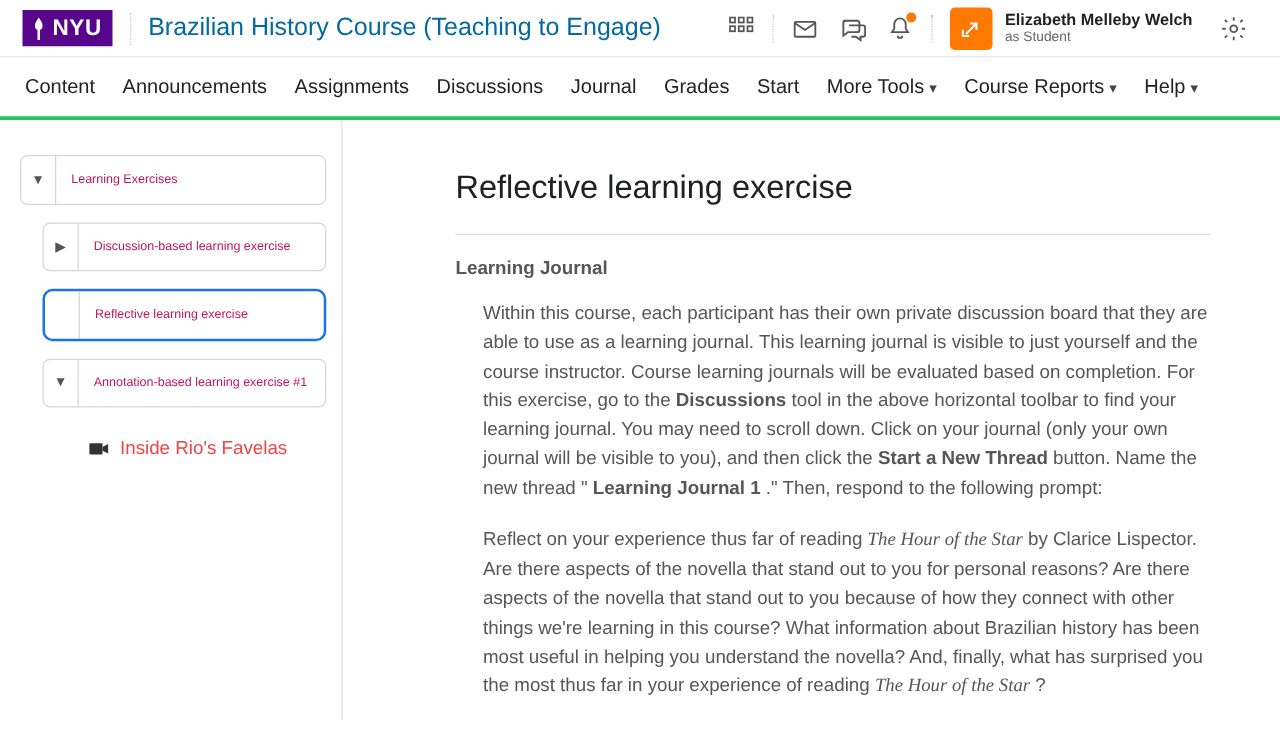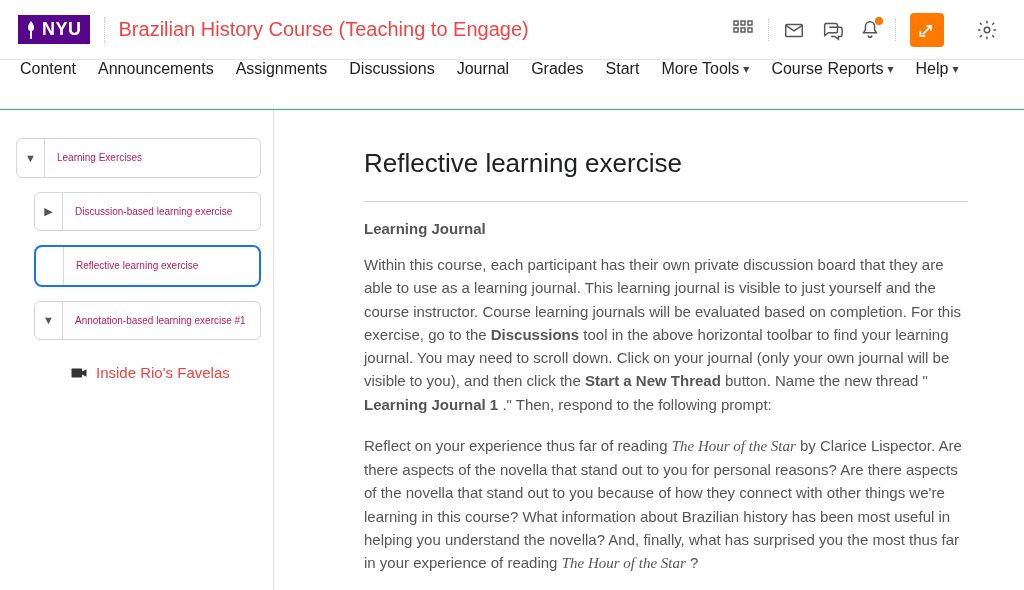--- a/index.html
+++ b/index.html
@@ -9,21 +9,21 @@
     color: #202122;
     width: 1024px;
     height: 590px;
     overflow: hidden;
   }
 
   
   .topbar {
     display: flex;
     align-items: center;
-    height: 60px;
+    height: 46px;
     padding: 0 18px 0 18px;
     border-bottom: 1px solid #e6e6e6;
   }
   .logo-box {
     display: flex;
     align-items: center;
     background: #57068c;
     color: #fff;
     font-weight: 700;
     font-size: 18px;
@@ -32,21 +32,21 @@
   }
   .logo-box svg { margin-right: 4px; }
   .vdiv {
     width: 1px;
     height: 26px;
     border-left: 1px dotted #c8c8c8;
     margin: 0 14px;
   }
   .course-title {
     font-size: 20px;
-    color: #ef4444;
+    color: #0369a1;
     font-weight: 400;
     flex: 0 0 auto;
   }
   .top-spacer { flex: 1; }
   .top-icons { display: flex; align-items: center; }
   .top-icon {
     width: 38px;
     height: 38px;
     display: flex;
     align-items: center;
@@ -82,24 +82,24 @@
     margin-right: 10px;
   }
   .user-text { line-height: 1.15; }
   .user-name { font-size: 13px; font-weight: 600; color: #222; }
   .user-role { font-size: 11px; color: #666; }
   .gear { margin-left: 14px; color: #555; cursor: pointer; }
 
   
   .navbar {
     display: flex;
-    align-items: flex-start;
+    align-items: center;
     height: 50px;
     padding: 0 20px;
-    border-bottom: 1px solid #22c55e;
+    border-bottom: 3px solid #22c55e;
     gap: 22px;
   }
   .nav-item {
     font-size: 16px;
     color: #222;
     cursor: pointer;
     display: flex;
     align-items: center;
     gap: 4px;
   }
@@ -179,20 +179,21 @@
     font-size: 15px;
     font-weight: 700;
     color: #565656;
     margin-bottom: 16px;
   }
   .para {
     font-size: 15px;
     color: #565656;
     line-height: 1.55;
     margin-bottom: 18px;
+    margin-left: 22px;
   }
   .para strong { color: #565656; font-weight: 700; }
   .para em { font-style: italic; font-family: Liberation Serif, serif; }
 </style>
 </head>
 <body>
 
 <div class="topbar">
   <div class="logo-box">
     <svg width="14" height="20" viewBox="0 0 14 20">
@@ -237,20 +238,24 @@
     </div>
     <div class="vdiv" style="margin:0 6px;height:22px"></div>
     <div class="user-chip">
       <div class="user-avatar">
         <svg width="20" height="20" viewBox="0 0 24 24" fill="none" stroke="#fff" stroke-width="2">
           <path d="M7 17 L17 7"></path>
             <path d="M11 7 h6 v6"></path>
             <path d="M4 13 v6 h6"></path>
         </svg>
       </div>
+      <div class="user-text">
+        <div class="user-name">Elizabeth Melleby Welch</div>
+        <div class="user-role">as Student</div>
+      </div>
     </div>
     <div class="gear top-icon">
       <svg width="22" height="22" viewBox="0 0 24 24" fill="none" stroke="#555" stroke-width="1.6">
         <circle cx="12" cy="12" r="3"></circle>
         <path d="M12 2 v3 M12 19 v3 M4.2 4.2 l2.1 2.1 M17.7 17.7 l2.1 2.1 M2 12 h3 M19 12 h3 M4.2 19.8 l2.1 -2.1 M17.7 6.3 l2.1 -2.1"></path>
       </svg>
     </div>
   </div>
 </div>
 

